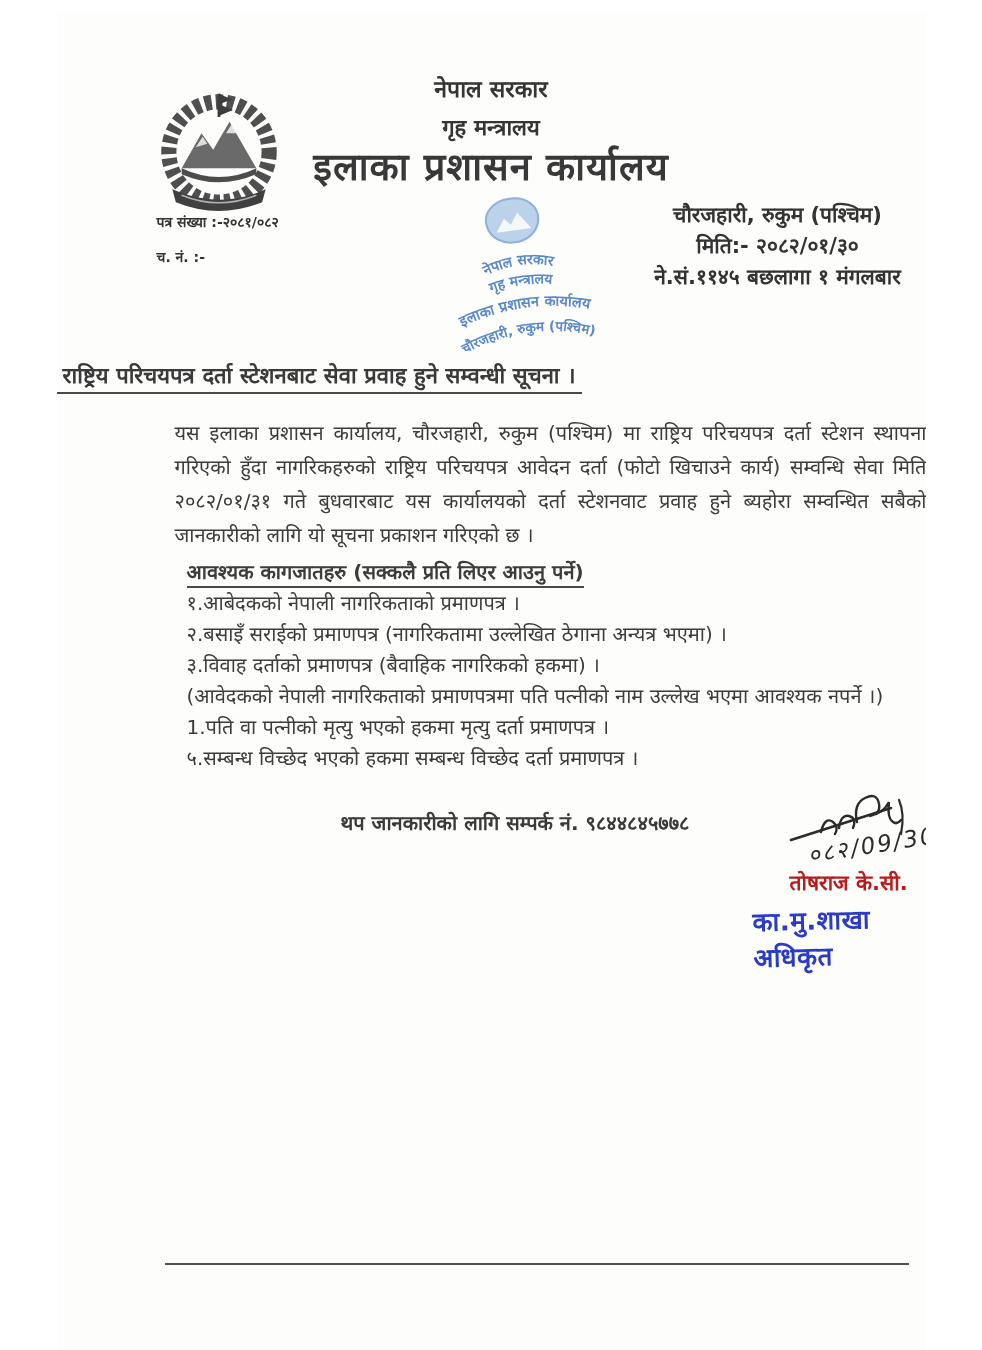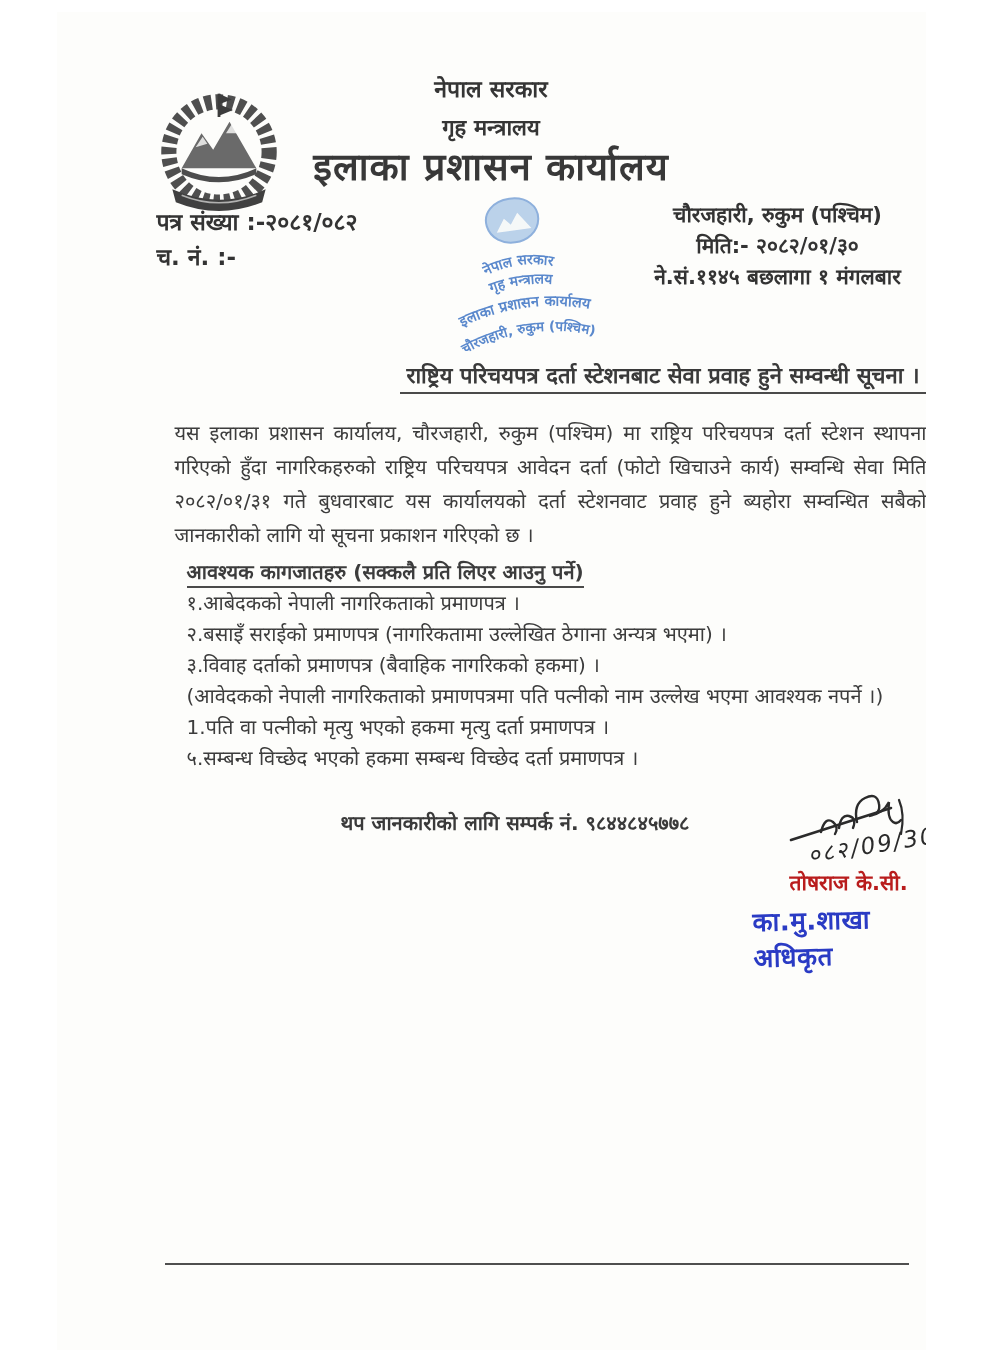--- a/index.html
+++ b/index.html
@@ -8,29 +8,29 @@
     background:#fdfdfb;
     font-family:"DejaVu Sans","Liberation Sans",sans-serif;
     color:#3a3a3a;overflow:hidden;
   }
   .abs{position:absolute;}
   
   .hdr-gov{top:60px;left:0;width:100%;text-align:center;font-size:23px;font-weight:600;color:#353535;}
   .hdr-min{top:99px;left:0;width:100%;text-align:center;font-size:22px;font-weight:600;color:#353535;}
   .hdr-office{top:127px;left:0;width:100%;text-align:center;font-size:38px;font-weight:700;color:#383838;letter-spacing:1px;}
   
-  .ref{top:193px;left:100px;font-size:23px;font-weight:600;line-height:35px;color:#333;}
+  .ref{top:193px;left:100px;font-size:14px;font-weight:600;line-height:35px;color:#333;}
   
   .meta{top:188px;left:553px;width:336px;text-align:center;font-size:21px;font-weight:600;line-height:31px;color:#333;white-space:nowrap;}
   
   .emblem{top:70px;left:92px;width:140px;height:140px;}
   
   .stamp{top:180px;left:360px;width:206px;height:168px;transform:rotate(-8deg);opacity:.92;}
   
-  .title{top:347px;left:0;width:100%;text-align:right;font-size:22px;font-weight:700;color:#3a3a3a;}
+  .title{top:347px;left:0;width:100%;text-align:left;font-size:22px;font-weight:700;color:#3a3a3a;}
   .title span{border-bottom:2.5px solid #4a4a4a;padding:0 6px 4px 6px;}
   
   .body-par{top:404px;left:118px;width:752px;font-size:20px;line-height:34px;text-align:justify;text-align-last:left;color:#3c3c3c;}
   
   .docs{top:545px;left:130px;width:760px;font-size:20px;line-height:31px;color:#3c3c3c;}
   .docs .dh{font-weight:600;}
   .docs .dh span{border-bottom:2px solid #4a4a4a;padding-bottom:2px;}
   
   .contact{top:797px;left:284px;font-size:20px;font-weight:600;color:#3a3a3a;}
   

